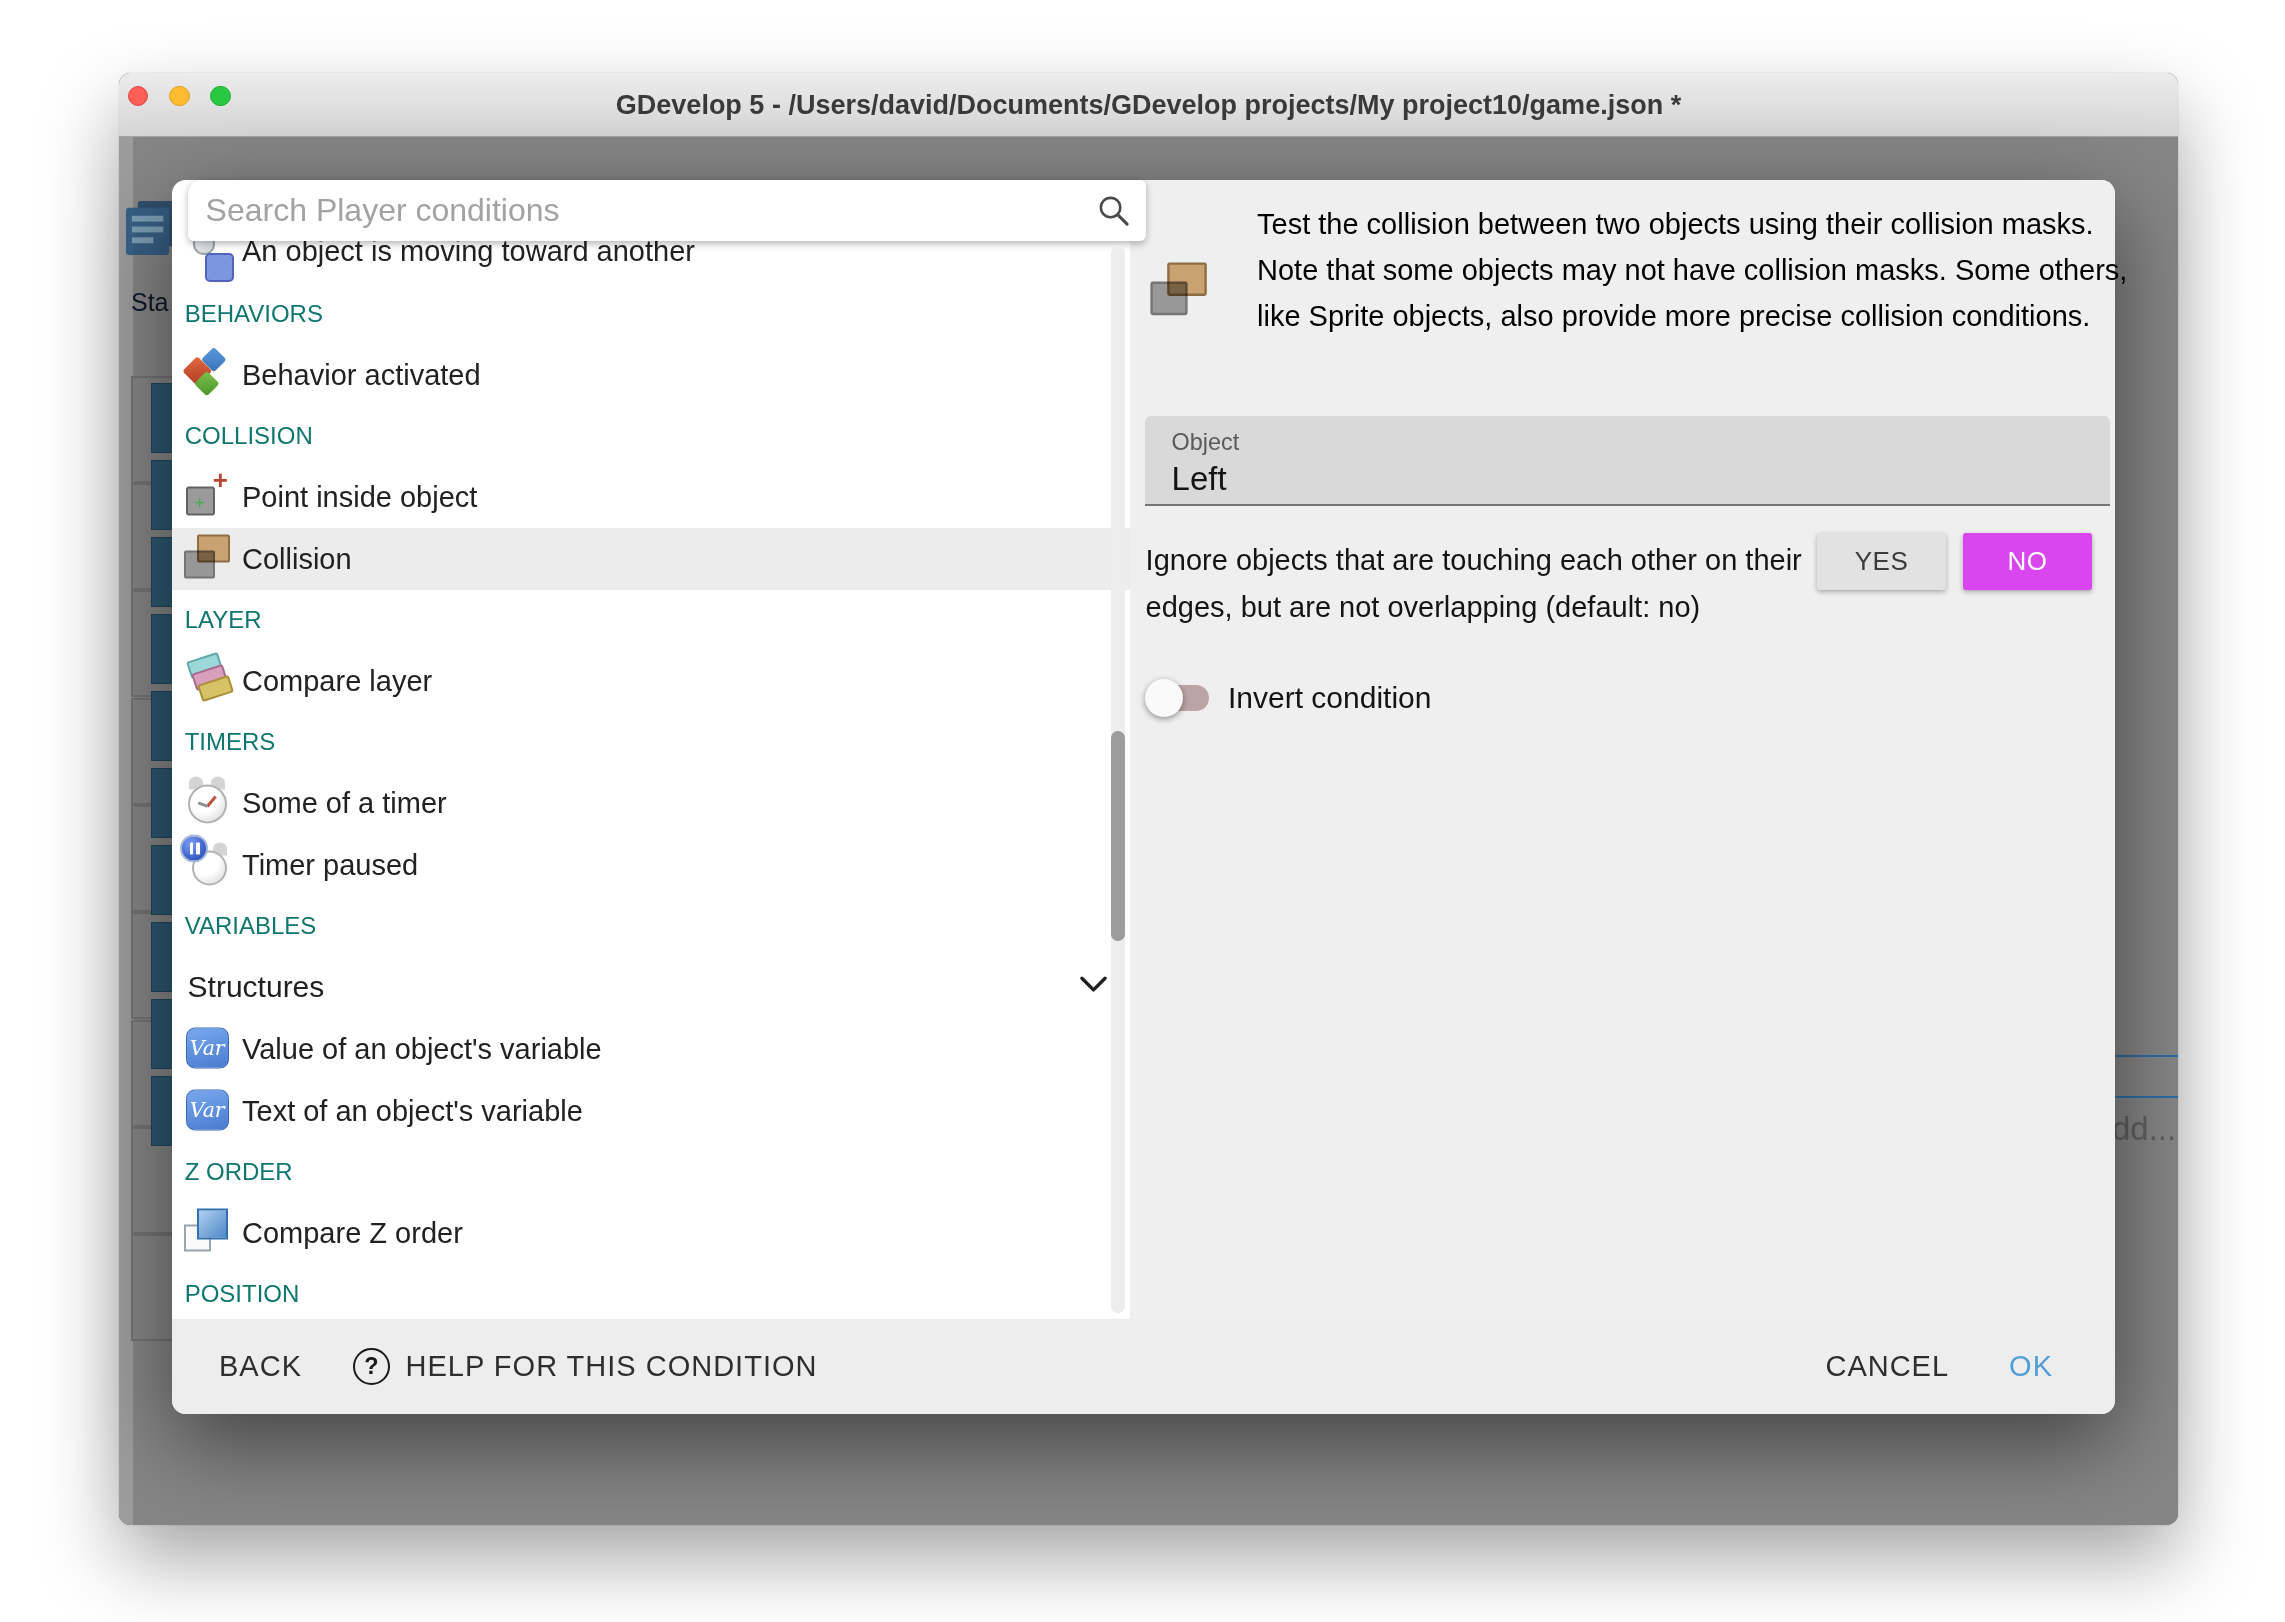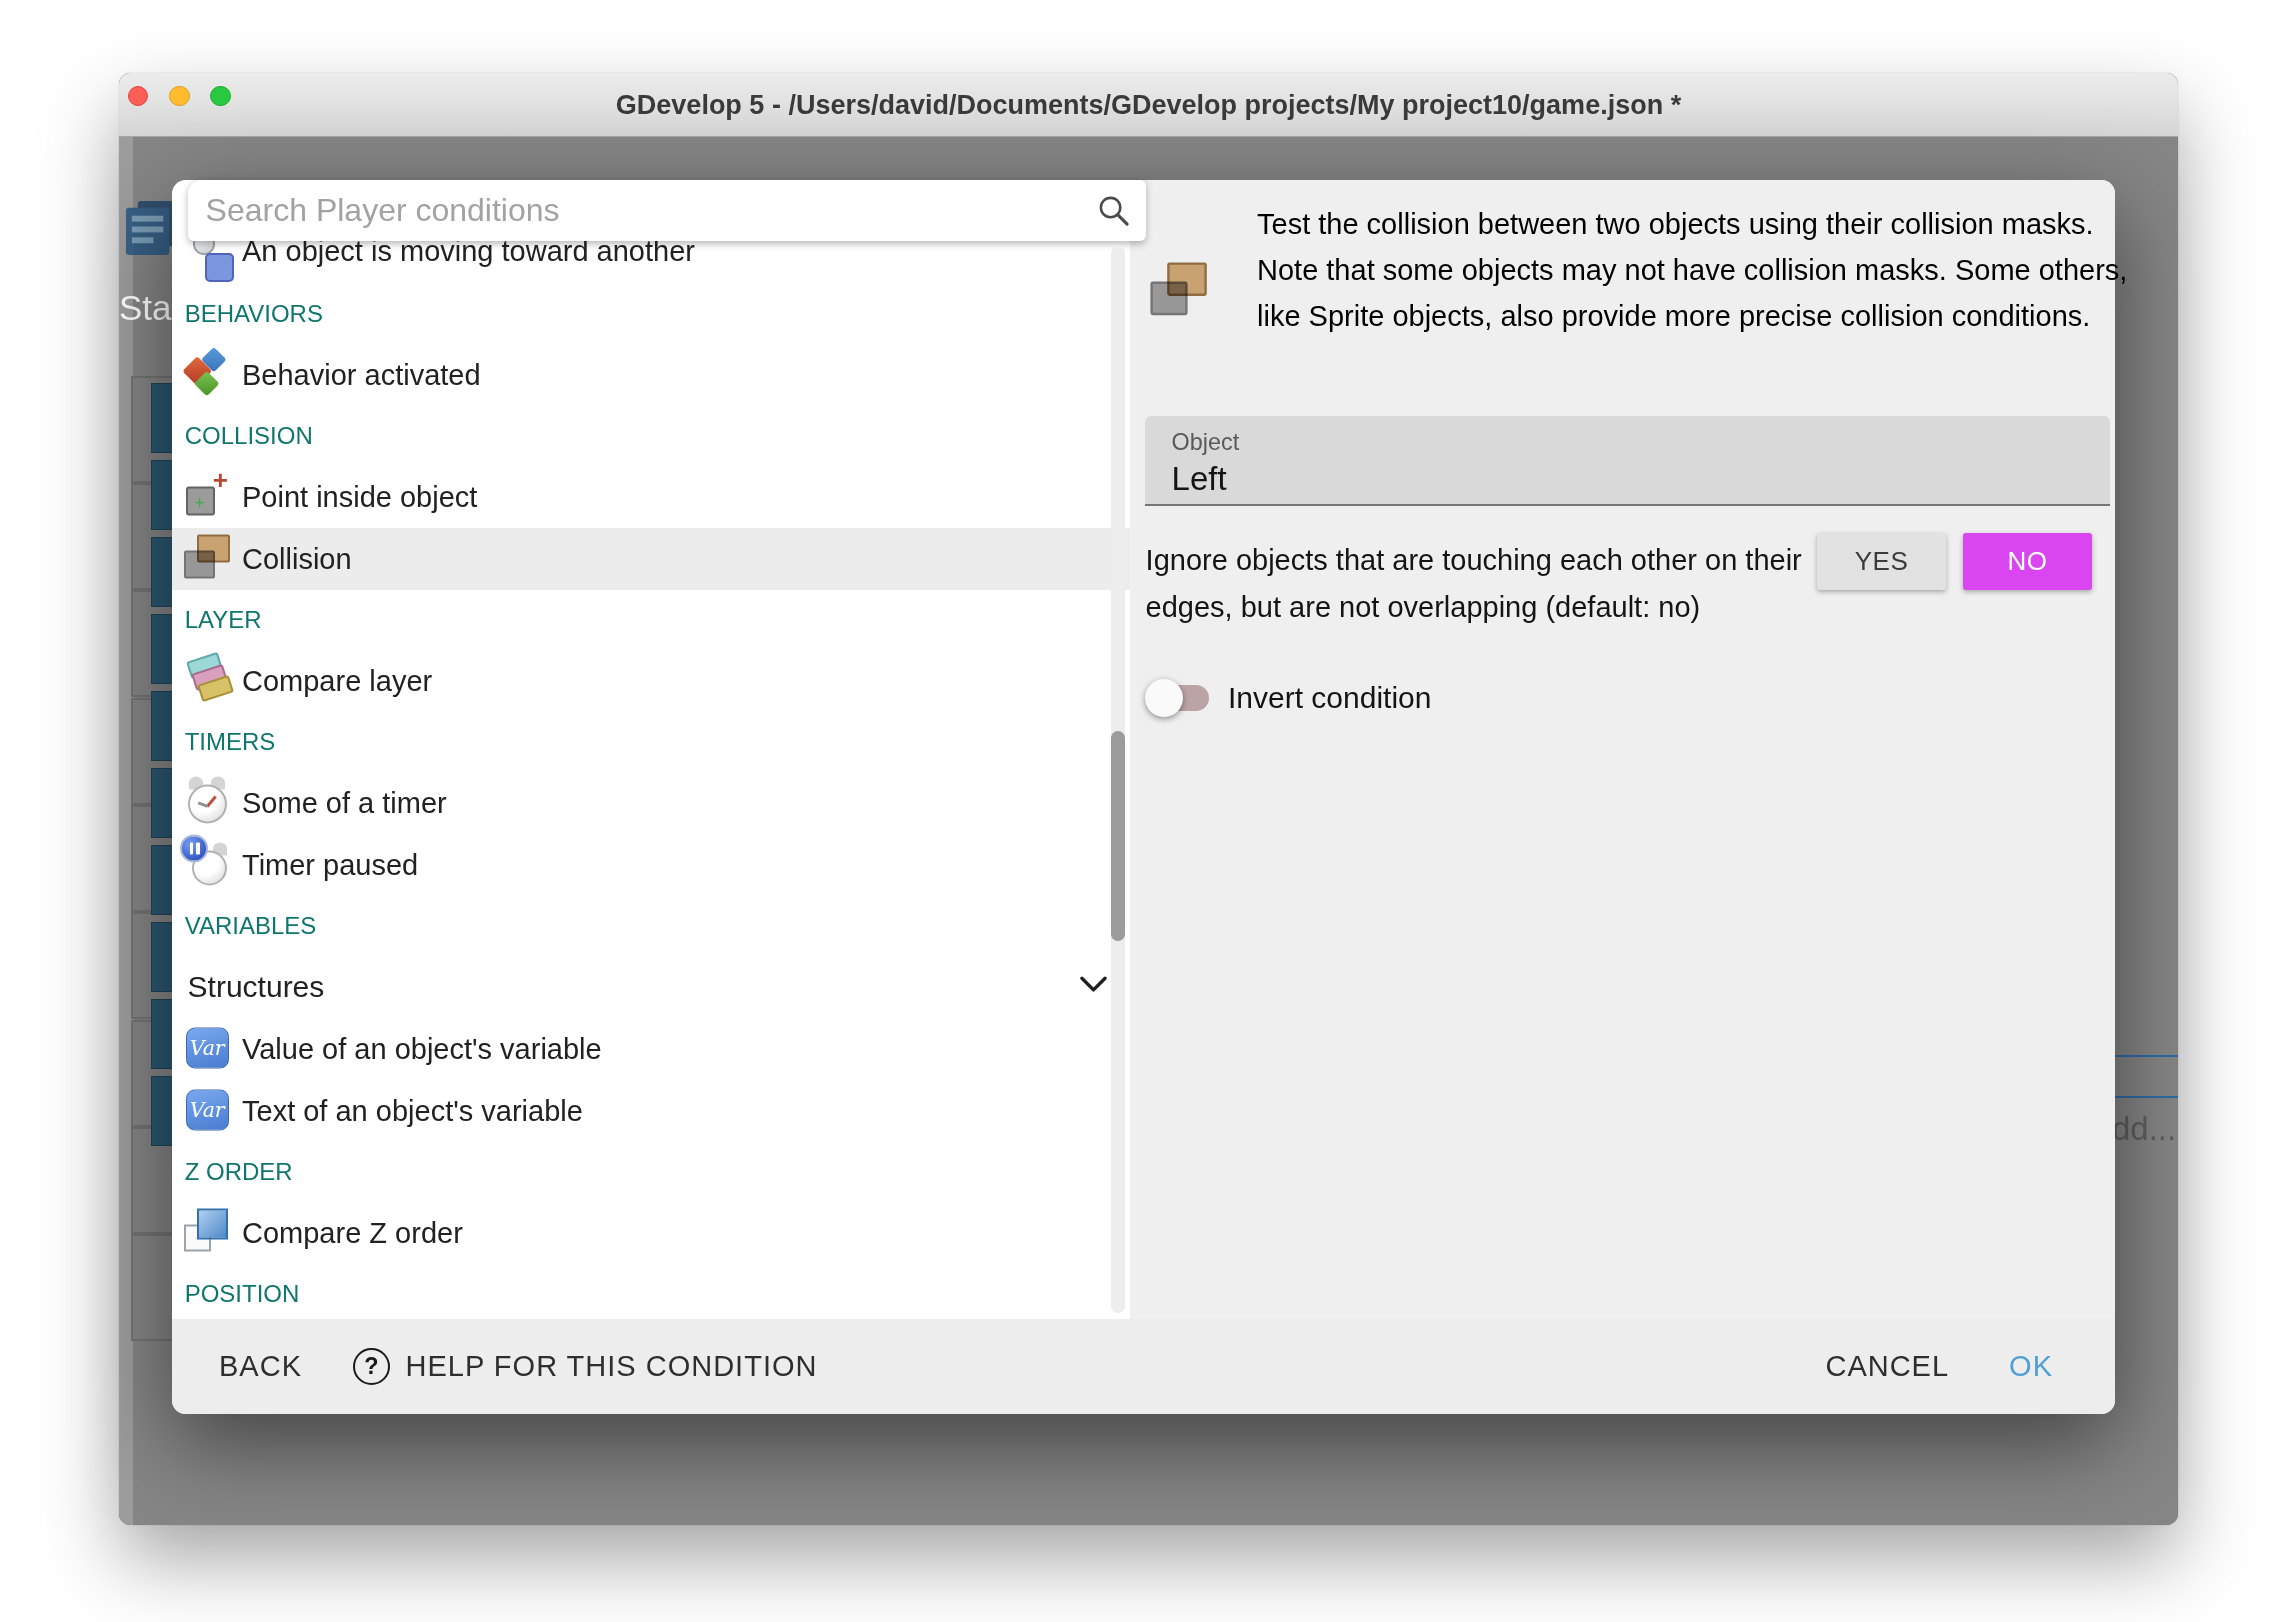--- a/index.html
+++ b/index.html
@@ -18,21 +18,21 @@
   #dot-min   { left:50px; background:#febc2e; border:1px solid #dea123; }
   #dot-zoom  { left:91px; background:#28c840; border:1px solid #1eae31; }
   #win-title { position:absolute; left:0; right:0; top:0; height:64px; line-height:64px;
     text-align:center; font-size:27px; font-weight:bold; color:#3a3a3a; }
 
   #win-content { position:absolute; left:0; top:64px; right:0; bottom:0;
     overflow:hidden; border-radius:0 0 11.7px 11.7px; background:#868686; }
   #left-strip { position:absolute; left:0; top:0; width:13.7px; height:100%; background:#9d9d9d; }
   .tb-icon { position:absolute; top:62px; opacity:.88; }
   .tb-sep  { position:absolute; top:64px; width:2px; height:51px; background:#6e6e6e; }
-  #sta-label { position:absolute; left:0; top:151px; font-size:35px; color:#ffffff; }
+  #sta-label { position:absolute; left:12px; top:151px; font-size:25px; color:#0f172a; }
   .ev-cell { position:absolute; left:11.7px; width:43px; height:107px;
     border:2px solid #747474; }
   .ev-bar  { position:absolute; left:32px; width:39px; height:70px;
     background:#2c5873; border:1px solid #224559; }
   #sel-rect { position:absolute; left:1980px; top:918px; width:92px; height:43px;
     border:2.9px solid #2d6da5; }
   #dd-label { position:absolute; left:1993px; top:973px; font-size:33px; color:#5f5f5f; }
 
   
   #dialog { position:absolute; left:172px; top:180px; width:1943px; height:1234px;

